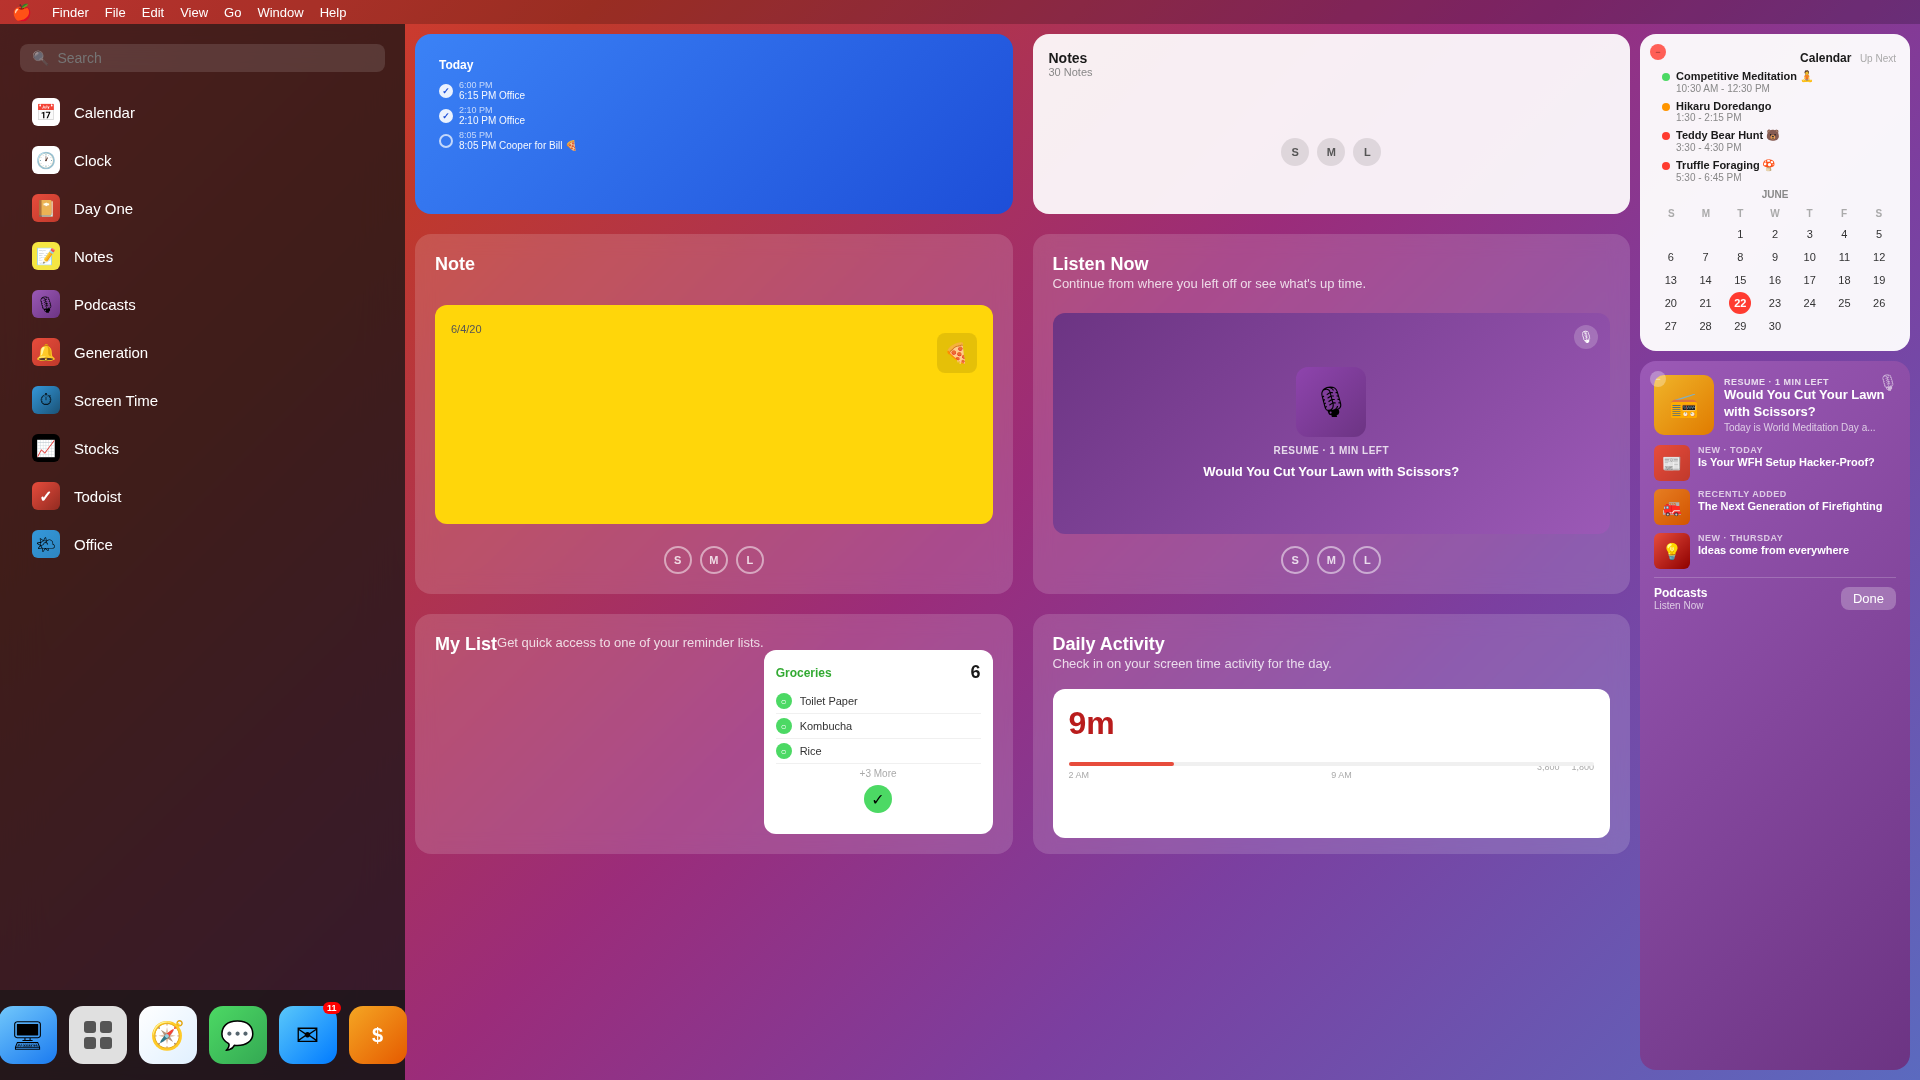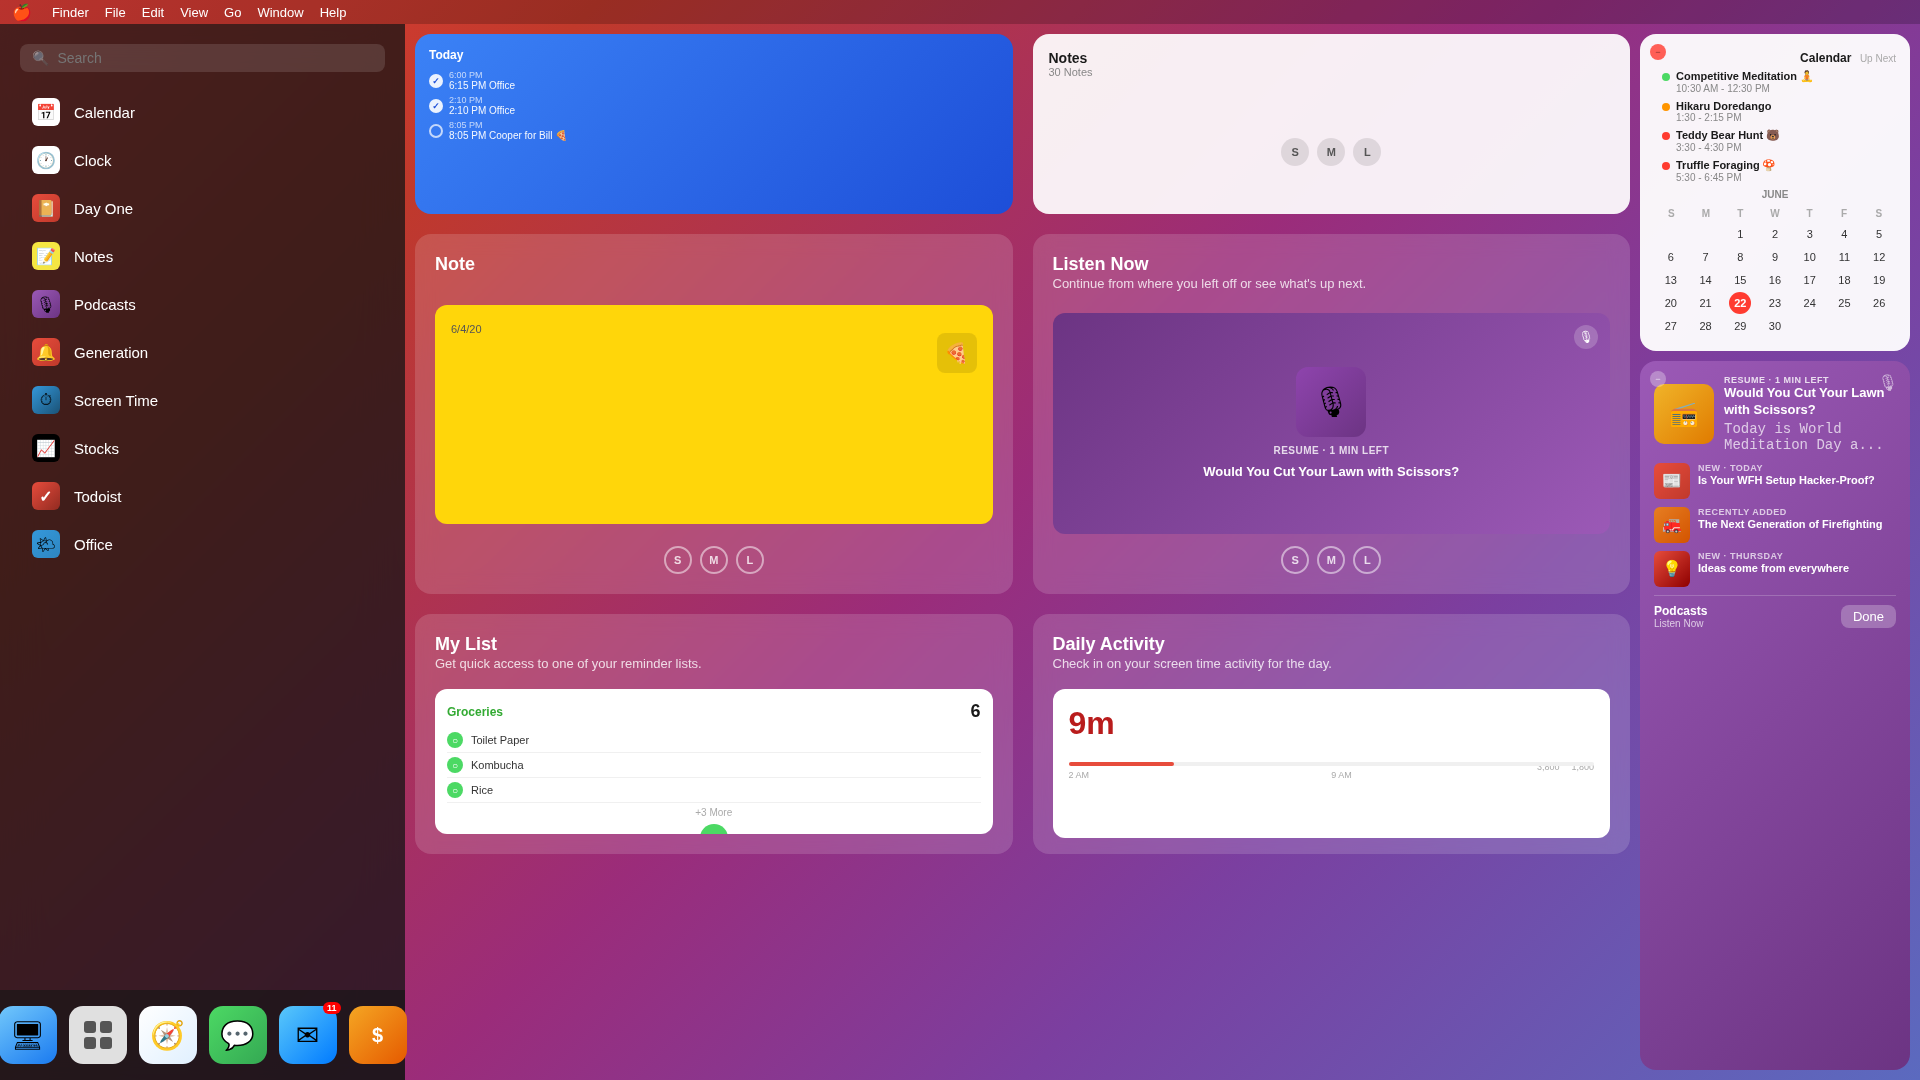--- a/index.html
+++ b/index.html
@@ -178,21 +178,21 @@
     }
     .widget-cell {
       flex: 1;
       padding: 10px;
     }
 
     
     .widget-today {
       background: linear-gradient(135deg, #3b82f6, #1d4ed8);
       border-radius: 16px;
-      padding: 14px;
+      padding: 24px;
       height: 180px;
       color: white;
       font-size: 11px;
       overflow: hidden;
     }
     .widget-today-header {
       font-weight: 600;
       font-size: 12px;
       margin-bottom: 8px;
     }
@@ -414,21 +414,21 @@
 
     
     .widget-mylist {
       background: rgba(255,255,255,0.15);
       backdrop-filter: blur(10px);
       border-radius: 16px;
       padding: 20px;
       margin: 10px;
       flex: 1;
       display: flex;
-      flex-direction: column;
+      flex-direction: row;
     }
     .list-card {
       background: white;
       border-radius: 12px;
       padding: 12px;
       flex: 1;
       margin-top: 16px;
       overflow: hidden;
     }
     .list-header {
@@ -659,24 +659,23 @@
       font-weight: 700;
       letter-spacing: 0.5px;
     }
     .pod-title-main {
       font-size: 13px;
       font-weight: 700;
       color: white;
       line-height: 1.3;
     }
     .pod-subtitle {
-      font-size: 14px;
+      font-size: 10px;
       color: rgba(255,255,255,0.7);
       margin-top: 2px;
-      font-family: Liberation Mono, monospace;
     }
     .pod-mic-icon {
       position: absolute;
       top: 12px;
       right: 12px;
       color: rgba(255,255,255,0.6);
       font-size: 16px;
     }
     .pod-list-item {
       display: flex;
@@ -878,21 +877,21 @@
         </div>
         <div class="size-circles">
           <div class="size-circle">S</div>
           <div class="size-circle">M</div>
           <div class="size-circle">L</div>
         </div>
       </div>
 
       <div class="widget-listen">
         <div class="widget-section-title">Listen Now</div>
-        <div class="widget-section-desc">Continue from where you left off or see what's up next.</div>
+        <div class="widget-section-desc">Continue from where you left off or see what's up time.</div>
         <div class="podcast-card">
           <div class="podcast-icon">🎙</div>
           <div class="podcast-logo">🎙</div>
           <div class="podcast-resume">RESUME · 1 MIN LEFT</div>
           <div class="podcast-title">Would You Cut Your Lawn with Scissors?</div>
         </div>
         <div class="size-circles">
           <div class="size-circle">S</div>
           <div class="size-circle">M</div>
           <div class="size-circle">L</div>

